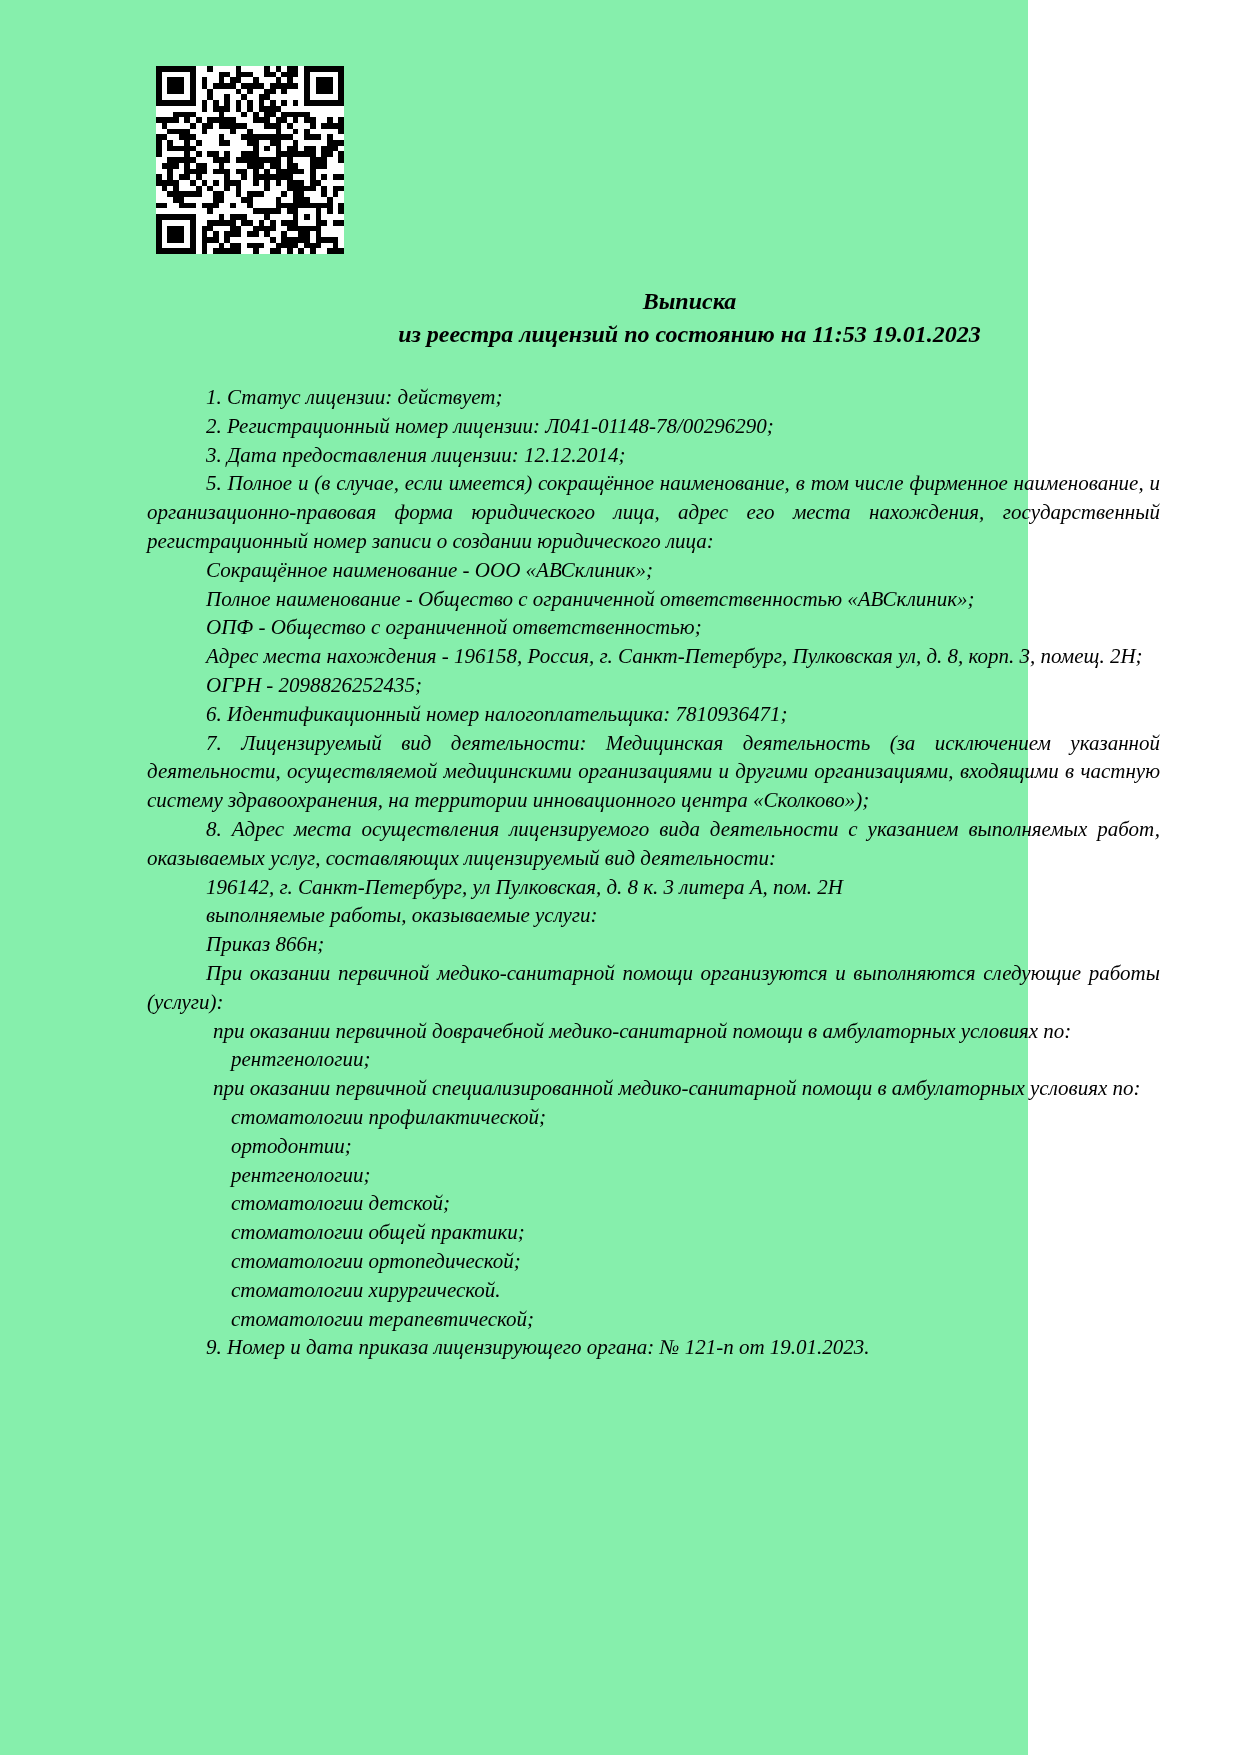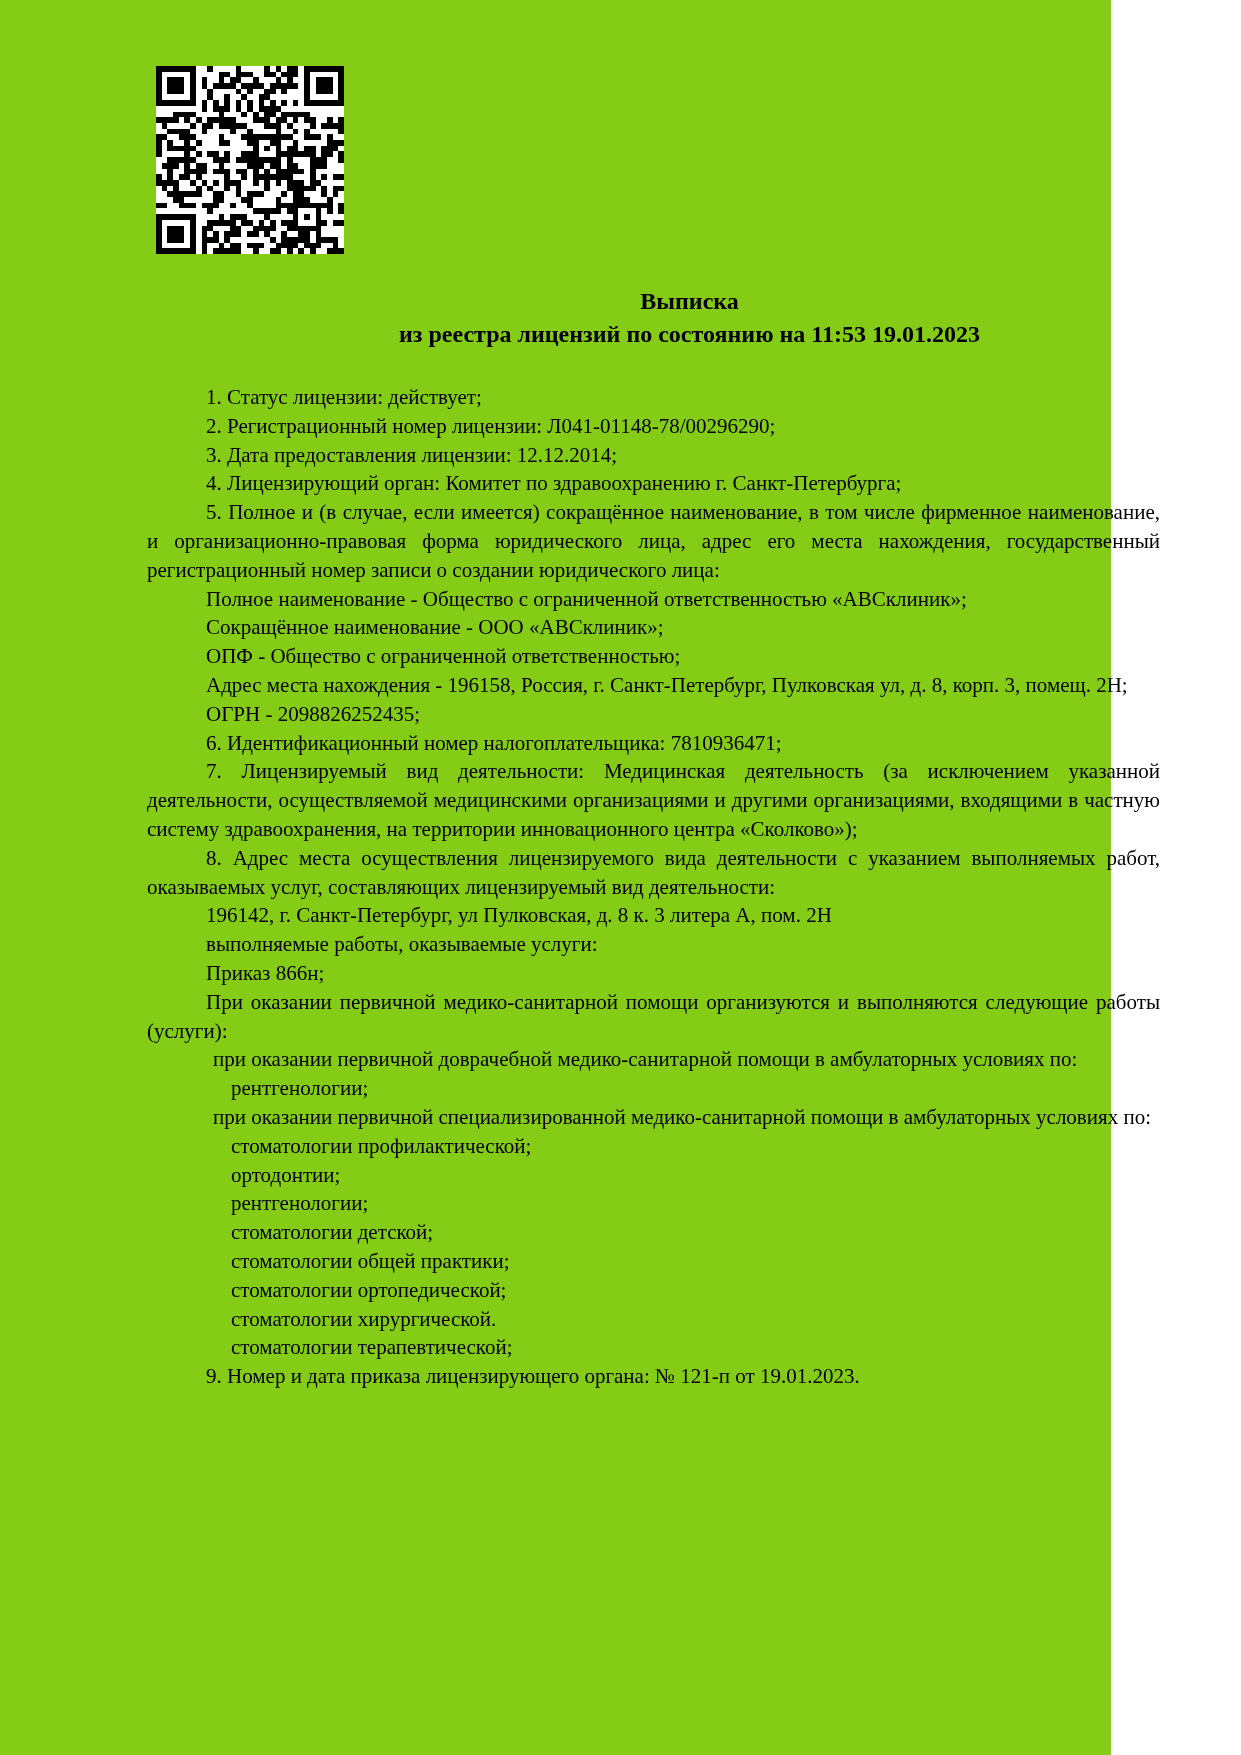--- a/index.html
+++ b/index.html
@@ -1,20 +1,21 @@
 <!DOCTYPE html>
 <html><head>
   <meta charset="utf-8">
   <style>
     html, body { margin: 0; padding: 0; background: #ffffff; }
     body { width: 1241px; height: 1755px; position: relative; overflow: hidden; }
     .page {
-      position: absolute; left: 0; top: 0; width: 1111px; height: 1755px;
-      background: #84cc16; color: #000000;
+      position: absolute; left: 0; top: 0; width: 1028px; height: 1755px;
+      background: #86efac; color: #000000;
       font-family: "Liberation Serif", "DejaVu Serif", serif;
+      font-style: italic;
     }
     .qr {
       position: absolute; left: 156px; top: 66px; width: 188px; height: 188px;
     }
     .qr svg { width: 100%; height: 100%; display: block; }
     .title {
       position: absolute; left: 0; width: 1241px; text-align: center;
       font-weight: bold; font-size: 24px; line-height: 30px;
     }
     .title-1 { top: 286px; left: 69px; }
@@ -499,24 +500,23 @@
     </svg>
   </div>
 
   <div class="title title-1">Выписка</div>
   <div class="title title-2">из реестра лицензий по состоянию на 11:53 19.01.2023</div>
 
   <div class="body-text">
     <p class="p ind1">1. Статус лицензии: действует;</p>
     <p class="p ind1">2. Регистрационный номер лицензии: Л041-01148-78/00296290;</p>
     <p class="p ind1">3. Дата предоставления лицензии: 12.12.2014;</p>
-    <p class="p ind1">4. Лицензирующий орган: Комитет по здравоохранению г. Санкт-Петербурга;</p>
     <p class="p ind1">5. Полное и (в случае, если имеется) сокращённое наименование, в том числе фирменное наименование, и организационно-правовая форма юридического лица, адрес его места нахождения, государственный регистрационный номер записи о создании юридического лица:</p>
+    <p class="p ind1">Сокращённое наименование - ООО «АВСклиник»;</p>
     <p class="p ind1">Полное наименование - Общество с ограниченной ответственностью «АВСклиник»;</p>
-    <p class="p ind1">Сокращённое наименование - ООО «АВСклиник»;</p>
     <p class="p ind1">ОПФ - Общество с ограниченной ответственностью;</p>
     <p class="p ind1">Адрес места нахождения - 196158, Россия, г. Санкт-Петербург, Пулковская ул, д. 8, корп. 3, помещ. 2Н;</p>
     <p class="p ind1">ОГРН - 2098826252435;</p>
     <p class="p ind1">6. Идентификационный номер налогоплательщика: 7810936471;</p>
     <p class="p ind1">7. Лицензируемый вид деятельности: Медицинская деятельность (за исключением указанной деятельности, осуществляемой медицинскими организациями и другими организациями, входящими в частную систему здравоохранения, на территории инновационного центра «Сколково»);</p>
     <p class="p ind1">8. Адрес места осуществления лицензируемого вида деятельности с указанием выполняемых работ, оказываемых услуг, составляющих лицензируемый вид деятельности:</p>
     <p class="p ind1">196142, г. Санкт-Петербург, ул Пулковская, д. 8 к. 3 литера А, пом. 2Н</p>
     <p class="p ind1">выполняемые работы, оказываемые услуги:</p>
     <p class="p ind1">Приказ 866н;</p>
     <p class="p ind1">При оказании первичной медико-санитарной помощи организуются и выполняются следующие работы (услуги):</p>

